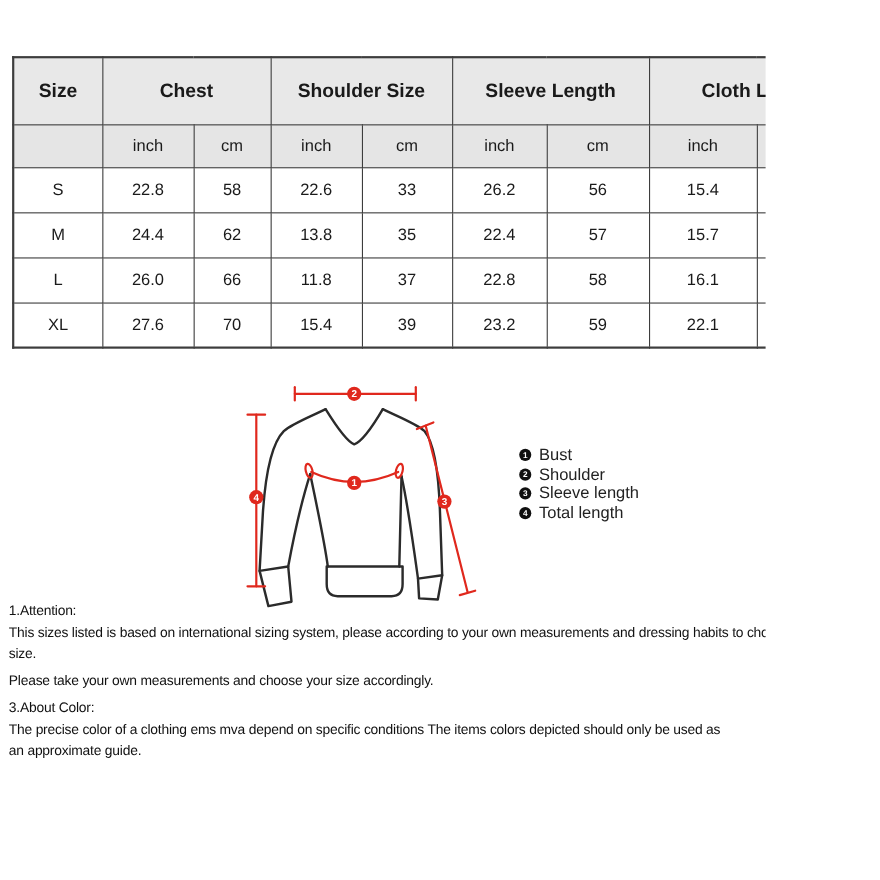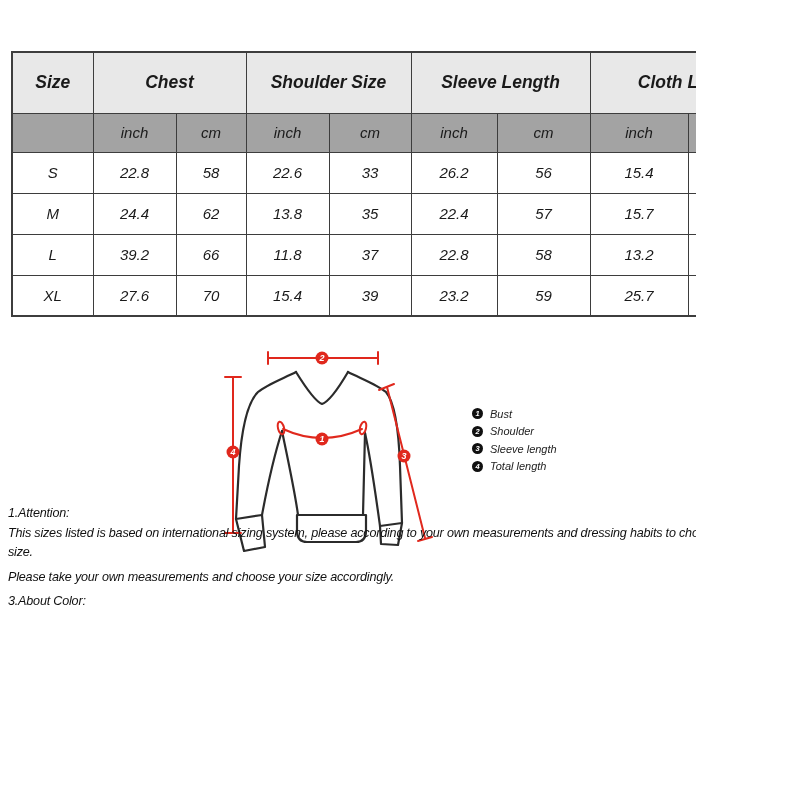--- a/index.html
+++ b/index.html
@@ -1,40 +1,40 @@
 <!DOCTYPE html>
 <html><head>
 <meta charset="utf-8">
 <style>
   * { margin:0; padding:0; box-sizing:border-box; }
   html,body { width:800px; height:800px; background:#ffffff;
     font-family:"Liberation Sans", sans-serif; color:#1a1a1a; }
-  .stage { position:relative; width:696px; height:800px; background:#fff; overflow:hidden;font-style:italic; }
+  .stage { position:relative; width:696px; height:800px; background:#fff; overflow:hidden; }
 
   
   table.size-table {
     position:absolute; left:11px; top:51px; width:782px;
     border-collapse:collapse; table-layout:fixed;
     border:2px solid #3d3d3d;
   }
   table.size-table td { border:1px solid #3d3d3d; text-align:center; vertical-align:middle; }
   tr.hdr td { background:#e8e8e8; font-weight:bold; font-size:17.5px; height:61px; }
-  tr.units td { background:#a3a3a3; font-size:15px; height:39px; }
+  tr.units td { background:#e5e5e5; font-size:15px; height:39px; }
   tr.data td { background:#ffffff; font-size:15px; height:41px; }
 
   
   .diagram-svg { position:absolute; left:190px; top:344px; width:280px; height:216px; }
   .legend { position:absolute; left:472px; top:408px; display:flex; flex-direction:column; gap:6.5px; }
   .legend-item { display:flex; align-items:center; gap:7px; height:11px; }
   .legend-dot { width:11px; height:11px; border-radius:50%; background:#101010; color:#fff;
     font-size:7.5px; font-weight:bold; display:flex; align-items:center; justify-content:center; flex:0 0 11px; }
-  .legend-label { font-size:11px; color:#222; }
+  .legend-label { font-size:15px; color:#222; }
 
   
-  .notes { position:absolute; left:8px; top:504px; width:788px; font-size:12.6px;
+  .notes { position:absolute; left:8px; top:546px; width:788px; font-size:12.6px;
     line-height:19.5px; letter-spacing:-0.2px; color:#111; }
   .note-block { margin-bottom:5px; }
 </style>
 </head>
 <body>
 
 <div class="stage">
 
   <table class="size-table">
     <colgroup>
@@ -84,38 +84,38 @@
       <td>62</td>
       <td>13.8</td>
       <td>35</td>
       <td>22.4</td>
       <td>57</td>
       <td>15.7</td>
       <td>40</td>
     </tr>
     <tr class="data">
       <td>L</td>
-      <td>39.2</td>
+      <td>26.0</td>
       <td>66</td>
       <td>11.8</td>
       <td>37</td>
       <td>22.8</td>
       <td>58</td>
-      <td>13.2</td>
+      <td>16.1</td>
       <td>49</td>
     </tr>
     <tr class="data">
       <td>XL</td>
       <td>27.6</td>
       <td>70</td>
       <td>15.4</td>
       <td>39</td>
       <td>23.2</td>
       <td>59</td>
-      <td>25.7</td>
+      <td>22.1</td>
       <td>19</td>
     </tr>
   </tbody>
     </table>
 
   <svg class="diagram-svg" viewBox="190 344 280 216">
 
     <g stroke="#2b2b2b" stroke-width="2.2" fill="none" stroke-linecap="round" stroke-linejoin="round">
 
       <path d="M 296 372 Q 314 401 322 404 Q 331 401 348 372"></path>
@@ -192,16 +192,18 @@
   <div class="notes">
     <div class="note-block">
       <div>1.Attention:</div>
       <div>This sizes listed is based on international sizing system, please according to your own measurements and dressing habits to choose your suitable size.</div>
     </div>
     <div class="note-block">
       <div>Please take your own measurements and choose your size accordingly.</div>
     </div>
     <div class="note-block">
       <div>3.About Color:</div>
+      <div>The precise color of a clothing ems mva depend on specific conditions The items colors depicted should only be used as</div>
+      <div>an approximate guide.</div>
     </div>
   </div>
 
 </div>
 
 </body></html>

